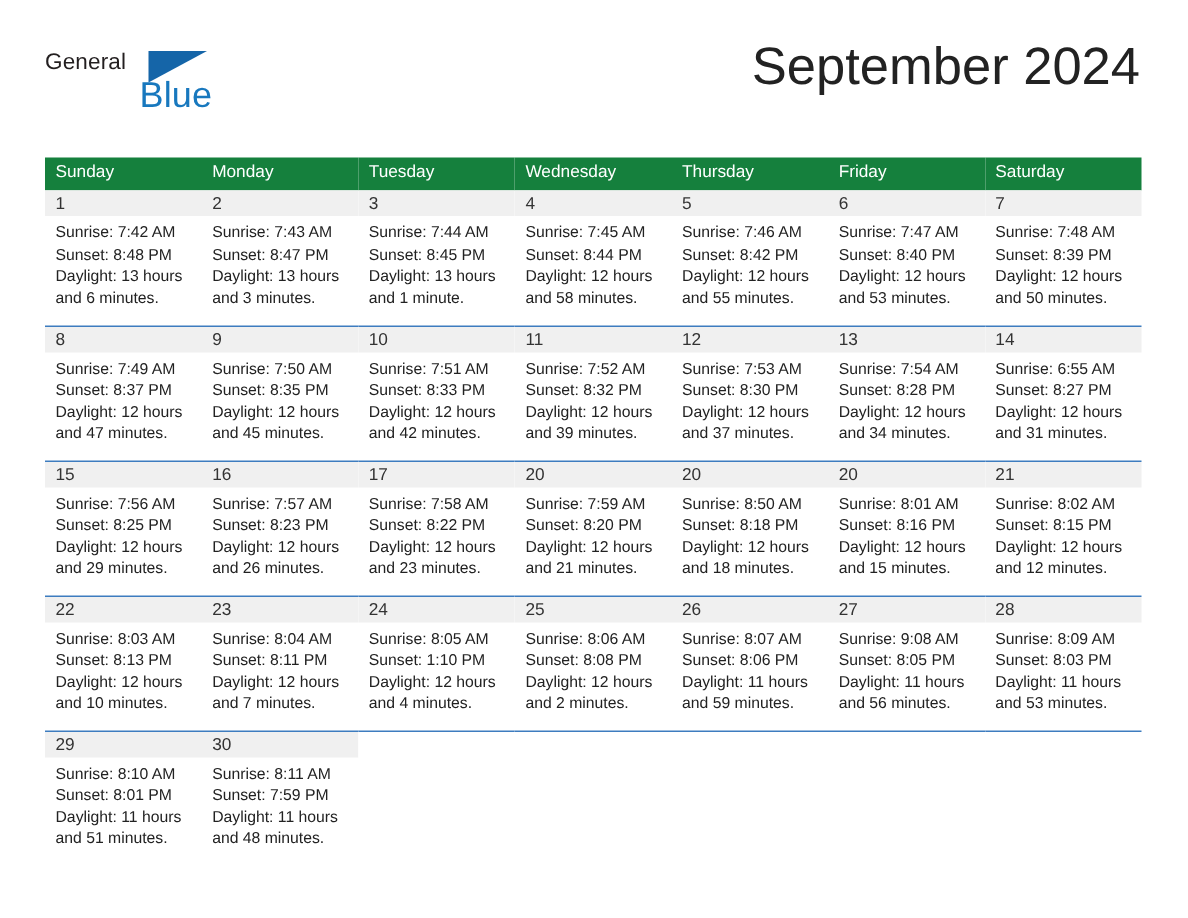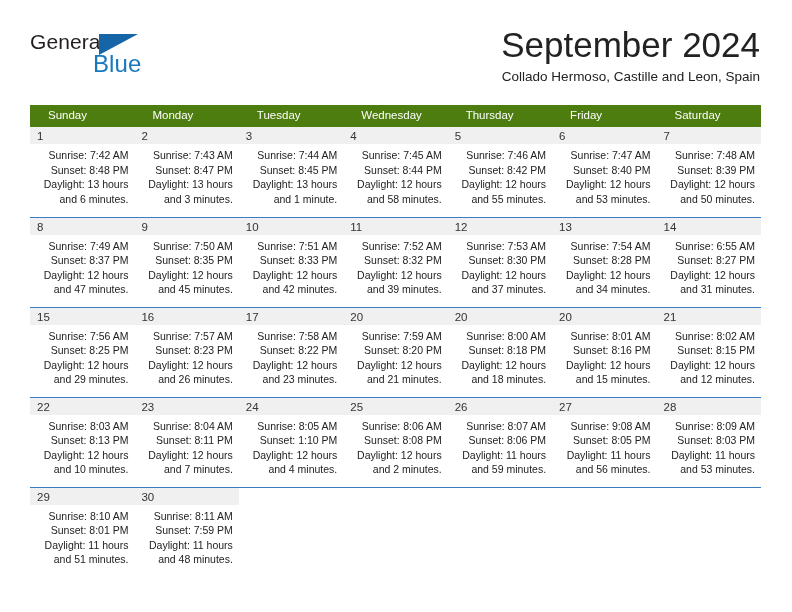--- a/index.html
+++ b/index.html
@@ -31,21 +31,21 @@
     position: absolute;
     left: 0;
     top: 2px;
     width: 200px;
     height: 56px;
   }
   .logo-general {
     position: absolute;
     left: 0;
     top: 0;
-    font-size: 21px;
+    font-size: 15px;
     color: #231f20;
     letter-spacing: 0.1px;
     line-height: 24px;
   }
   .logo-blue {
     position: absolute;
     left: 63px;
     top: 22px;
     font-size: 24px;
     color: #1878be;
@@ -90,26 +90,26 @@
     left: 30px;
     top: 105px;
     width: 731px;
   }
   table.cal-table {
     border-collapse: collapse;
     table-layout: fixed;
     width: 731px;
   }
   table.cal-table th {
-    background: #4d7c0f;
+    background: #15803d;
     color: #ffffff;
     font-size: 11.5px;
     font-weight: normal;
     text-align: left;
-    padding: 4px 0 5px 18px;
+    padding: 4px 0 5px 7px;
     height: 20px;
     line-height: 13px;
   }
   table.cal-table td {
     vertical-align: top;
     padding: 0;
     width: 104.43px;
     height: 90px;
     border-top: 1px solid #3d7cbf;
     background: #ffffff;
@@ -123,41 +123,39 @@
     padding: 1px 0 0 7px;
     font-size: 11.5px;
     color: #333333;
     line-height: 16px;
   }
   .cell-body {
     padding: 4px 6px 0 7px;
     font-size: 10.5px;
     color: #222222;
     line-height: 14.6px;
-    text-align: right;
   }
   .cell-body div { white-space: nowrap; }
   td.empty .daynum-band { background: #ffffff; }
 </style>
 </head>
 <body>
 
 <div class="page">
 
   <div class="header">
 
     <div class="logo">
       <span class="logo-general">General</span>
       <span class="logo-flag"></span>
       <span class="logo-blue">Blue</span>
     </div>
 
     <div class="title-block">
       <h1 class="cal-title">September 2024</h1>
-      <h2 class="cal-subtitle">Collado Hermoso, Castille and Leon, Spain</h2>
     </div>
 
   </div>
 
   <div class="calendar">
     <table class="cal-table">
       <thead>
         <tr>
           <th>Sunday</th>
           <th>Monday</th>
@@ -332,21 +330,21 @@
               <div class="cell-body">
                 <div>Sunrise: 7:59 AM</div>
                 <div>Sunset: 8:20 PM</div>
                 <div>Daylight: 12 hours</div>
                 <div>and 21 minutes.</div>
               </div>
             </td>
             <td class="day-cell">
               <div class="daynum-band">20</div>
               <div class="cell-body">
-                <div>Sunrise: 8:00 AM</div>
+                <div>Sunrise: 8:50 AM</div>
                 <div>Sunset: 8:18 PM</div>
                 <div>Daylight: 12 hours</div>
                 <div>and 18 minutes.</div>
               </div>
             </td>
             <td class="day-cell">
               <div class="daynum-band">20</div>
               <div class="cell-body">
                 <div>Sunrise: 8:01 AM</div>
                 <div>Sunset: 8:16 PM</div>

